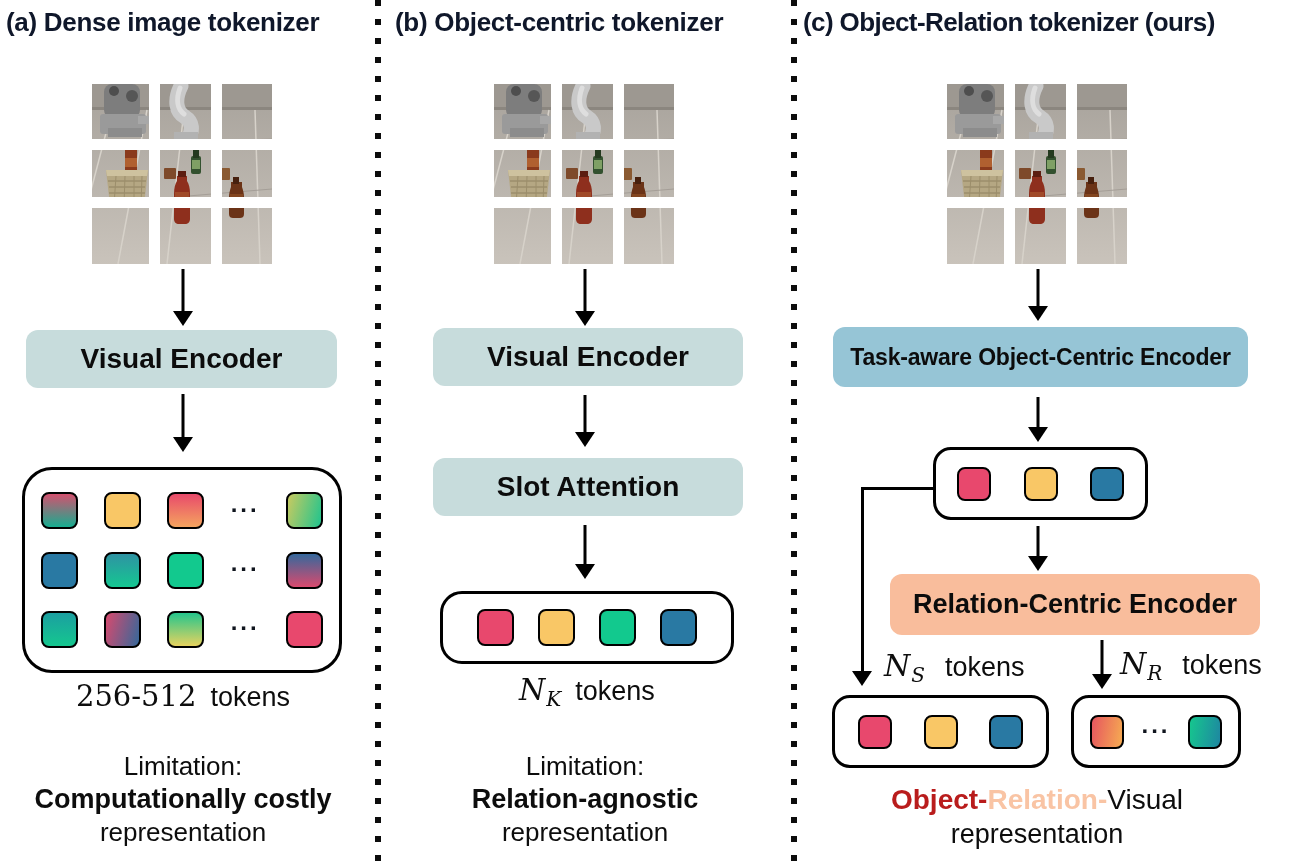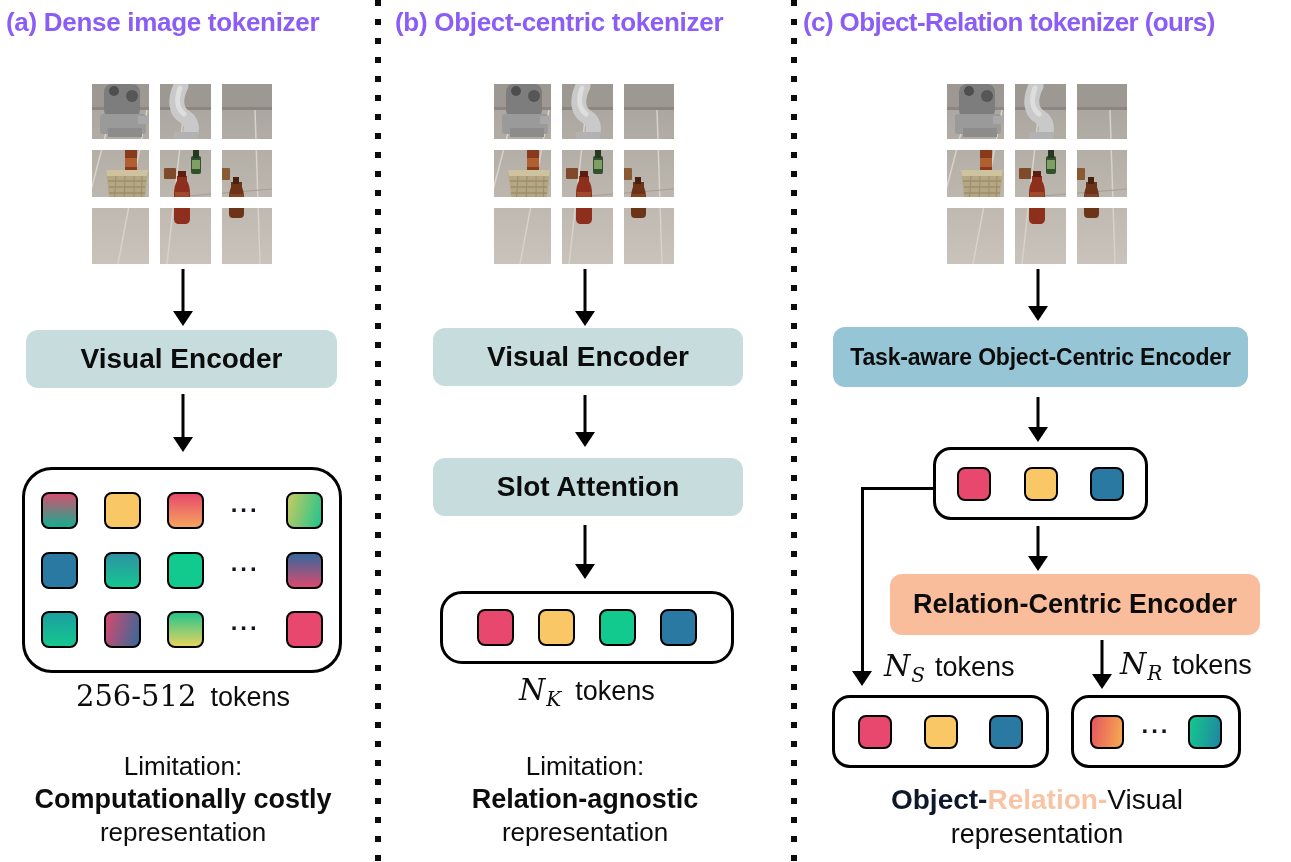--- a/index.html
+++ b/index.html
@@ -6,21 +6,21 @@
   .canvas {
     position:relative; width:1291px; height:862px; background:#fff;
     font-family:"Liberation Sans", sans-serif; color:#0d0d0d; overflow:hidden;
   }
   .vsep {
     position:absolute; top:0; bottom:0; width:6px;
     background-image:repeating-linear-gradient(to bottom,#0c0c0c 0 6px,transparent 6px 19px);
   }
   .title {
     position:absolute; font-weight:700; font-size:26px; letter-spacing:-0.3px;
-    white-space:nowrap; color:#8b5cf6;
+    white-space:nowrap; color:#0f172a;
   }
   .scene { position:absolute; width:180px; height:180px; }
   .arrow { position:absolute; width:22px; }
   .arrow::before {
     content:""; position:absolute; left:50%; transform:translateX(-50%);
     top:0; bottom:12px; width:3px; background:#000;
   }
   .arrow::after {
     content:""; position:absolute; left:50%; transform:translateX(-50%); bottom:0;
     width:0; height:0; border-left:10px solid transparent; border-right:10px solid transparent;
@@ -63,21 +63,21 @@
   .limitation .bold-line { font-weight:700; font-size:27px; }
   .branch-line {
     position:absolute; left:861px; top:487px; width:73px; height:185px;
     border-left:3px solid #000; border-top:3px solid #000; box-sizing:border-box;
   }
   .branch-head {
     position:absolute; left:852px; top:671px; width:0; height:0;
     border-left:10px solid transparent; border-right:10px solid transparent;
     border-top:15px solid #000;
   }
-  .side-label { position:absolute; display:flex; align-items:baseline; gap:10px; white-space:nowrap; }
+  .side-label { position:absolute; display:flex; align-items:baseline; gap:20px; white-space:nowrap; }
   .side-label .count-word { font-size:27px; }
   .caption { position:absolute; width:360px; text-align:center; line-height:35px; }
   .caption-line1 { font-size:28px; }
   .caption-line1 .cap-colored { font-weight:700; }
   .caption-line2 { font-size:27px; }
 </style>
 </head>
 <body>
 
 <div class="canvas">
@@ -441,19 +441,19 @@
         <div class="token" style="background: rgb(249, 199, 102);"></div>
         <div class="token" style="background: rgb(41, 121, 163);"></div>
       </div>
     <div class="token-box sm" style="left:1071px; top:695px; width:170px; height:73px; border-radius:18px; padding:0 16px;">
         <div class="token" style="background: linear-gradient(100deg, rgb(230, 85, 95), rgb(246, 172, 82));"></div>
         <span class="dots">...</span>
         <div class="token" style="background: linear-gradient(100deg, rgb(22, 199, 142), rgb(30, 134, 161));"></div>
       </div>
     <div class="caption" style="left:857px; top:782px;">
       <div class="caption-line1">
-        <span class="cap-colored" style="color: #0f172a;">Object-</span><span class="cap-colored" style="color: rgb(249, 196, 164);">Relation-</span><span>Visual</span>
+        <span class="cap-colored" style="color: #b91c1c;">Object-</span><span class="cap-colored" style="color: rgb(249, 196, 164);">Relation-</span><span>Visual</span>
       </div>
       <div class="caption-line2">representation</div>
     </div>
   </section>
 
 </div>
 
 </body></html>

